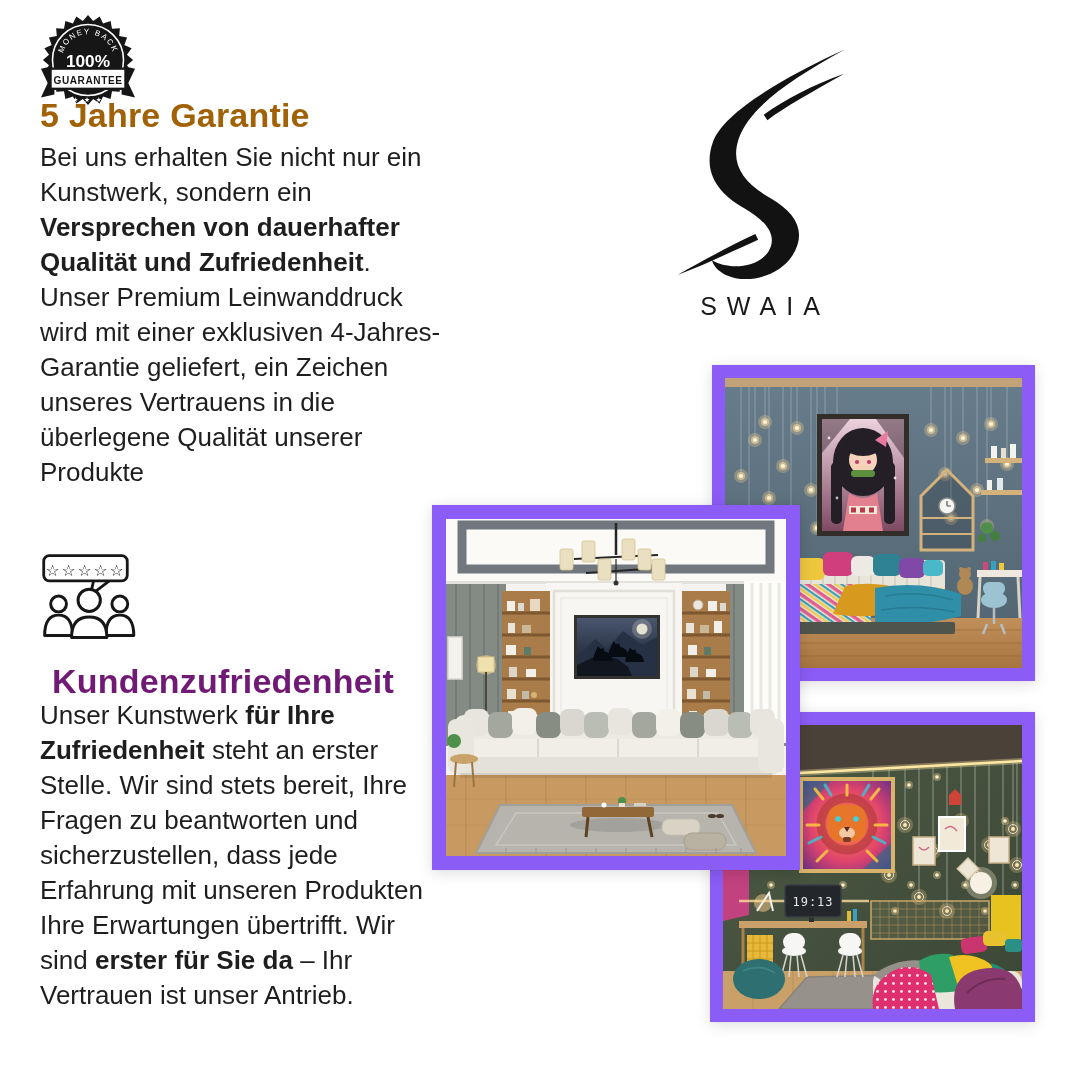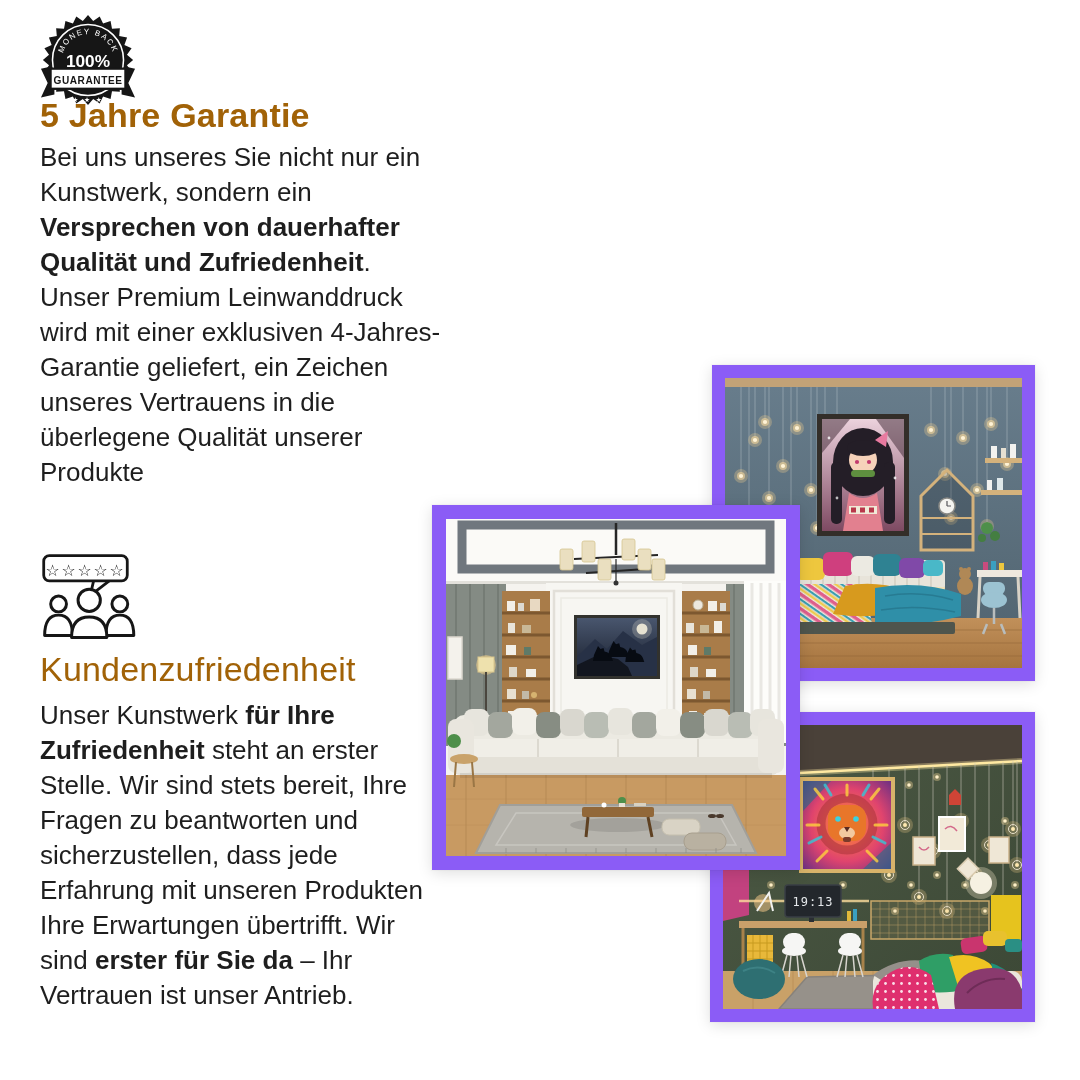--- a/index.html
+++ b/index.html
@@ -1,19 +1,19 @@
 <!DOCTYPE html>
 <html><head>
 <meta charset="utf-8">
 <style>
   html,body{margin:0;padding:0;background:#fff;}
   .stage{position:relative;width:1080px;height:1080px;background:#ffffff;overflow:hidden;
          font-family:"Liberation Sans",sans-serif;color:#1c1c1c;}
   .h1{position:absolute;left:40px;top:96px;font-size:34px;font-weight:800;letter-spacing:.2px;color:#a16207;margin:0;}
-  .h2{position:absolute;left:40px;top:650px;font-size:34px;font-weight:400;letter-spacing:.2px;color:#a16207;margin:0;}
+  .h2{position:absolute;left:40px;top:650px;font-size:34px;font-weight:700;letter-spacing:.2px;color:#701a75;margin:12px;}
   .para{position:absolute;left:40px;width:406px;font-size:26px;line-height:35px;color:#1e1e1e;margin:0;}
   #p1{top:140px;}
   #p2{top:698px;}
   .b{font-weight:700;margin-top:8px;}
   .badge{position:absolute;left:40px;top:12px;width:96px;height:92px;}
   .ricon{position:absolute;left:40px;top:552px;width:104px;height:94px;}
   .logo{position:absolute;left:658px;top:46px;width:204px;text-align:center;}
   .logo svg{display:block;margin:0 auto;}
   .logo-text{margin-top:5px;font-size:25px;font-weight:400;letter-spacing:10px;text-indent:10px;color:#191919;}
   .card{position:absolute;background:#8b5cf6;box-sizing:border-box;
@@ -41,41 +41,51 @@
         <textPath href="#arcT" startOffset="50%">MONEY BACK</textPath>
       </text>
       <text x="50" y="57" text-anchor="middle" font-size="18" font-weight="bold" fill="#ffffff">100%</text>
       <rect x="11" y="59" width="78" height="21" fill="#ffffff" stroke="#161616" stroke-width="2.4"></rect>
       <text x="50" y="74.5" text-anchor="middle" font-size="10.5" font-weight="bold" fill="#161616" letter-spacing="0.6">GUARANTEE</text>
       <text x="50" y="93.5" text-anchor="middle" font-size="7" fill="#ffffff" letter-spacing="2">★ ★ ★</text>
     </svg>
   </div>
 
   <h1 class="h1">5 Jahre Garantie</h1>
-  <p class="para" id="p1"><span>Bei uns unseres Sie nicht nur ein Kunstwerk, sondern ein </span><span class="b">Versprechen von dauerhafter Qualität und Zufriedenheit</span><span>. Unser Premium Leinwanddruck wird mit einer exklusiven 4-Jahres-Garantie geliefert, ein Zeichen unseres Vertrauens in die überlegene Qualität unserer Produkte</span></p>
+  <p class="para" id="p1"><span>Bei uns erhalten Sie nicht nur ein Kunstwerk, sondern ein </span><span class="b">Versprechen von dauerhafter Qualität und Zufriedenheit</span><span>. Unser Premium Leinwanddruck wird mit einer exklusiven 4-Jahres-Garantie geliefert, ein Zeichen unseres Vertrauens in die überlegene Qualität unserer Produkte</span></p>
 
   <div class="ricon">
     <svg viewBox="0 0 112 96" preserveAspectRatio="xMidYMid meet">
       <path d="M58,30 L54,47 L76,30 Z" fill="#ffffff" stroke="#161616" stroke-width="3" stroke-linejoin="round"></path>
       <rect x="4" y="4" width="90" height="27" rx="6" fill="#ffffff" stroke="#161616" stroke-width="3"></rect>
       <text x="49" y="25.5" text-anchor="middle" font-size="17" letter-spacing="2" fill="#161616">☆☆☆☆☆</text>
       <g fill="#ffffff" stroke="#161616" stroke-width="3.2" stroke-linejoin="round">
         <circle cx="20" cy="56" r="8.5"></circle>
           <path d="M5,90 Q5,68 20,68 Q35,68 35,90 Z"></path>
         <circle cx="86" cy="56" r="8.5"></circle>
           <path d="M71,90 Q71,68 86,68 Q101,68 101,90 Z"></path>
         <circle cx="53" cy="52" r="12"></circle>
           <path d="M34,92 Q34,70 53,70 Q72,70 72,92 Z"></path>
       </g>
     </svg>
   </div>
 
   <h2 class="h2">Kundenzufriedenheit</h2>
   <p class="para" id="p2"><span>Unser Kunstwerk </span><span class="b">für Ihre Zufriedenheit</span><span> steht an erster Stelle. Wir sind stets bereit, Ihre Fragen zu beantworten und sicherzustellen, dass jede Erfahrung mit unseren Produkten Ihre Erwartungen übertrifft. Wir sind </span><span class="b">erster für Sie da</span><span> – Ihr Vertrauen ist unser Antrieb.</span></p>
 
+  <div class="logo">
+    <svg width="176" height="241" viewBox="0 0 190 260">
+      <g fill="#121212">
+        <path d="M186,4 C128,36 84,66 72,100 C63,127 76,147 106,164 C134,180 146,201 130,226 C116,248 82,258 58,247 C50,243 45,238 43,231 C60,242 92,240 104,222 C114,206 104,190 78,175 C46,157 34,133 44,104 C55,72 120,34 186,4 Z"></path>
+        <path d="M186,30 C150,50 122,66 103,80 L99,74 C122,58 152,42 186,30 Z"></path>
+        <path d="M6,247 C38,229 66,214 90,203 L93,209 C66,221 36,236 6,247 Z"></path>
+      </g>
+    </svg>
+    <div class="logo-text">SWAIA</div>
+  </div>
 
   <div class="card" id="card-anime">
     <div class="scene">
       <svg viewBox="0 0 297 290" preserveAspectRatio="none" aria-label="Kinderzimmer mit Anime-Leinwand">
         <defs>
           <linearGradient id="s1-wall" x1="0" y1="0" x2="0" y2="1">
             <stop offset="0" stop-color="#687d8c"></stop>
               <stop offset="1" stop-color="#4f626e"></stop>
           </linearGradient>
           <linearGradient id="s1-floor" x1="0" y1="0" x2="0" y2="1">

